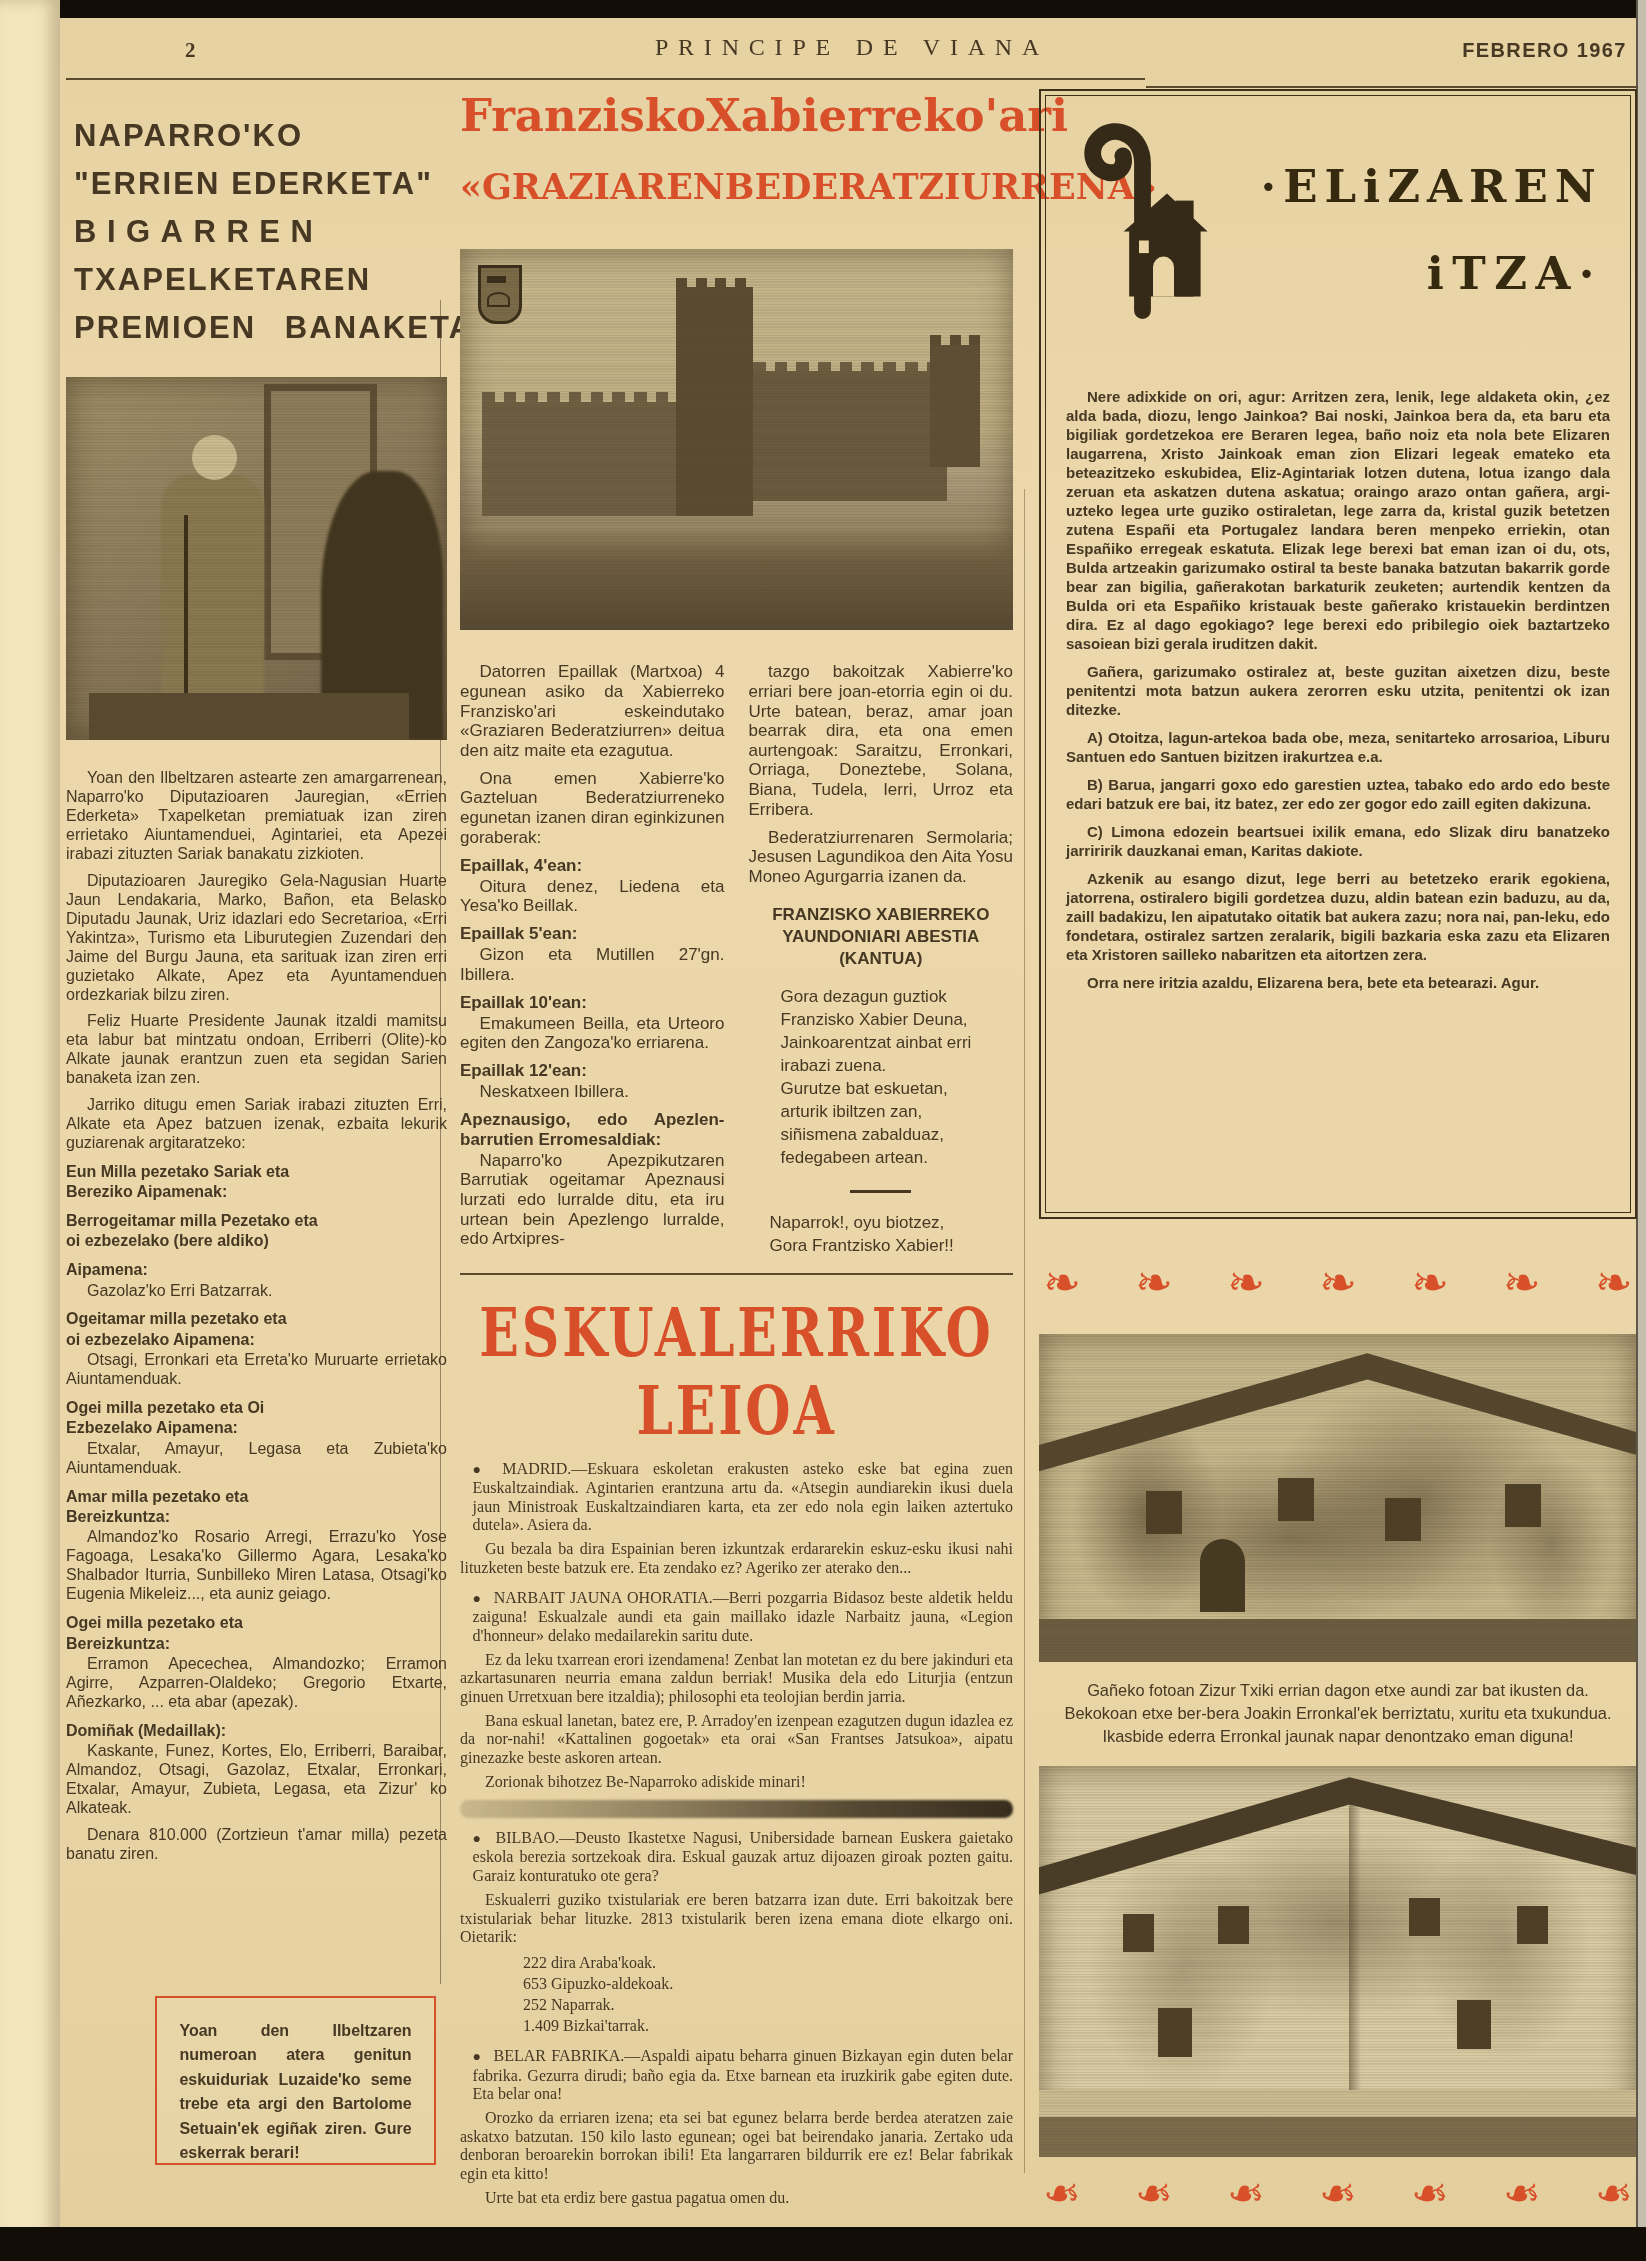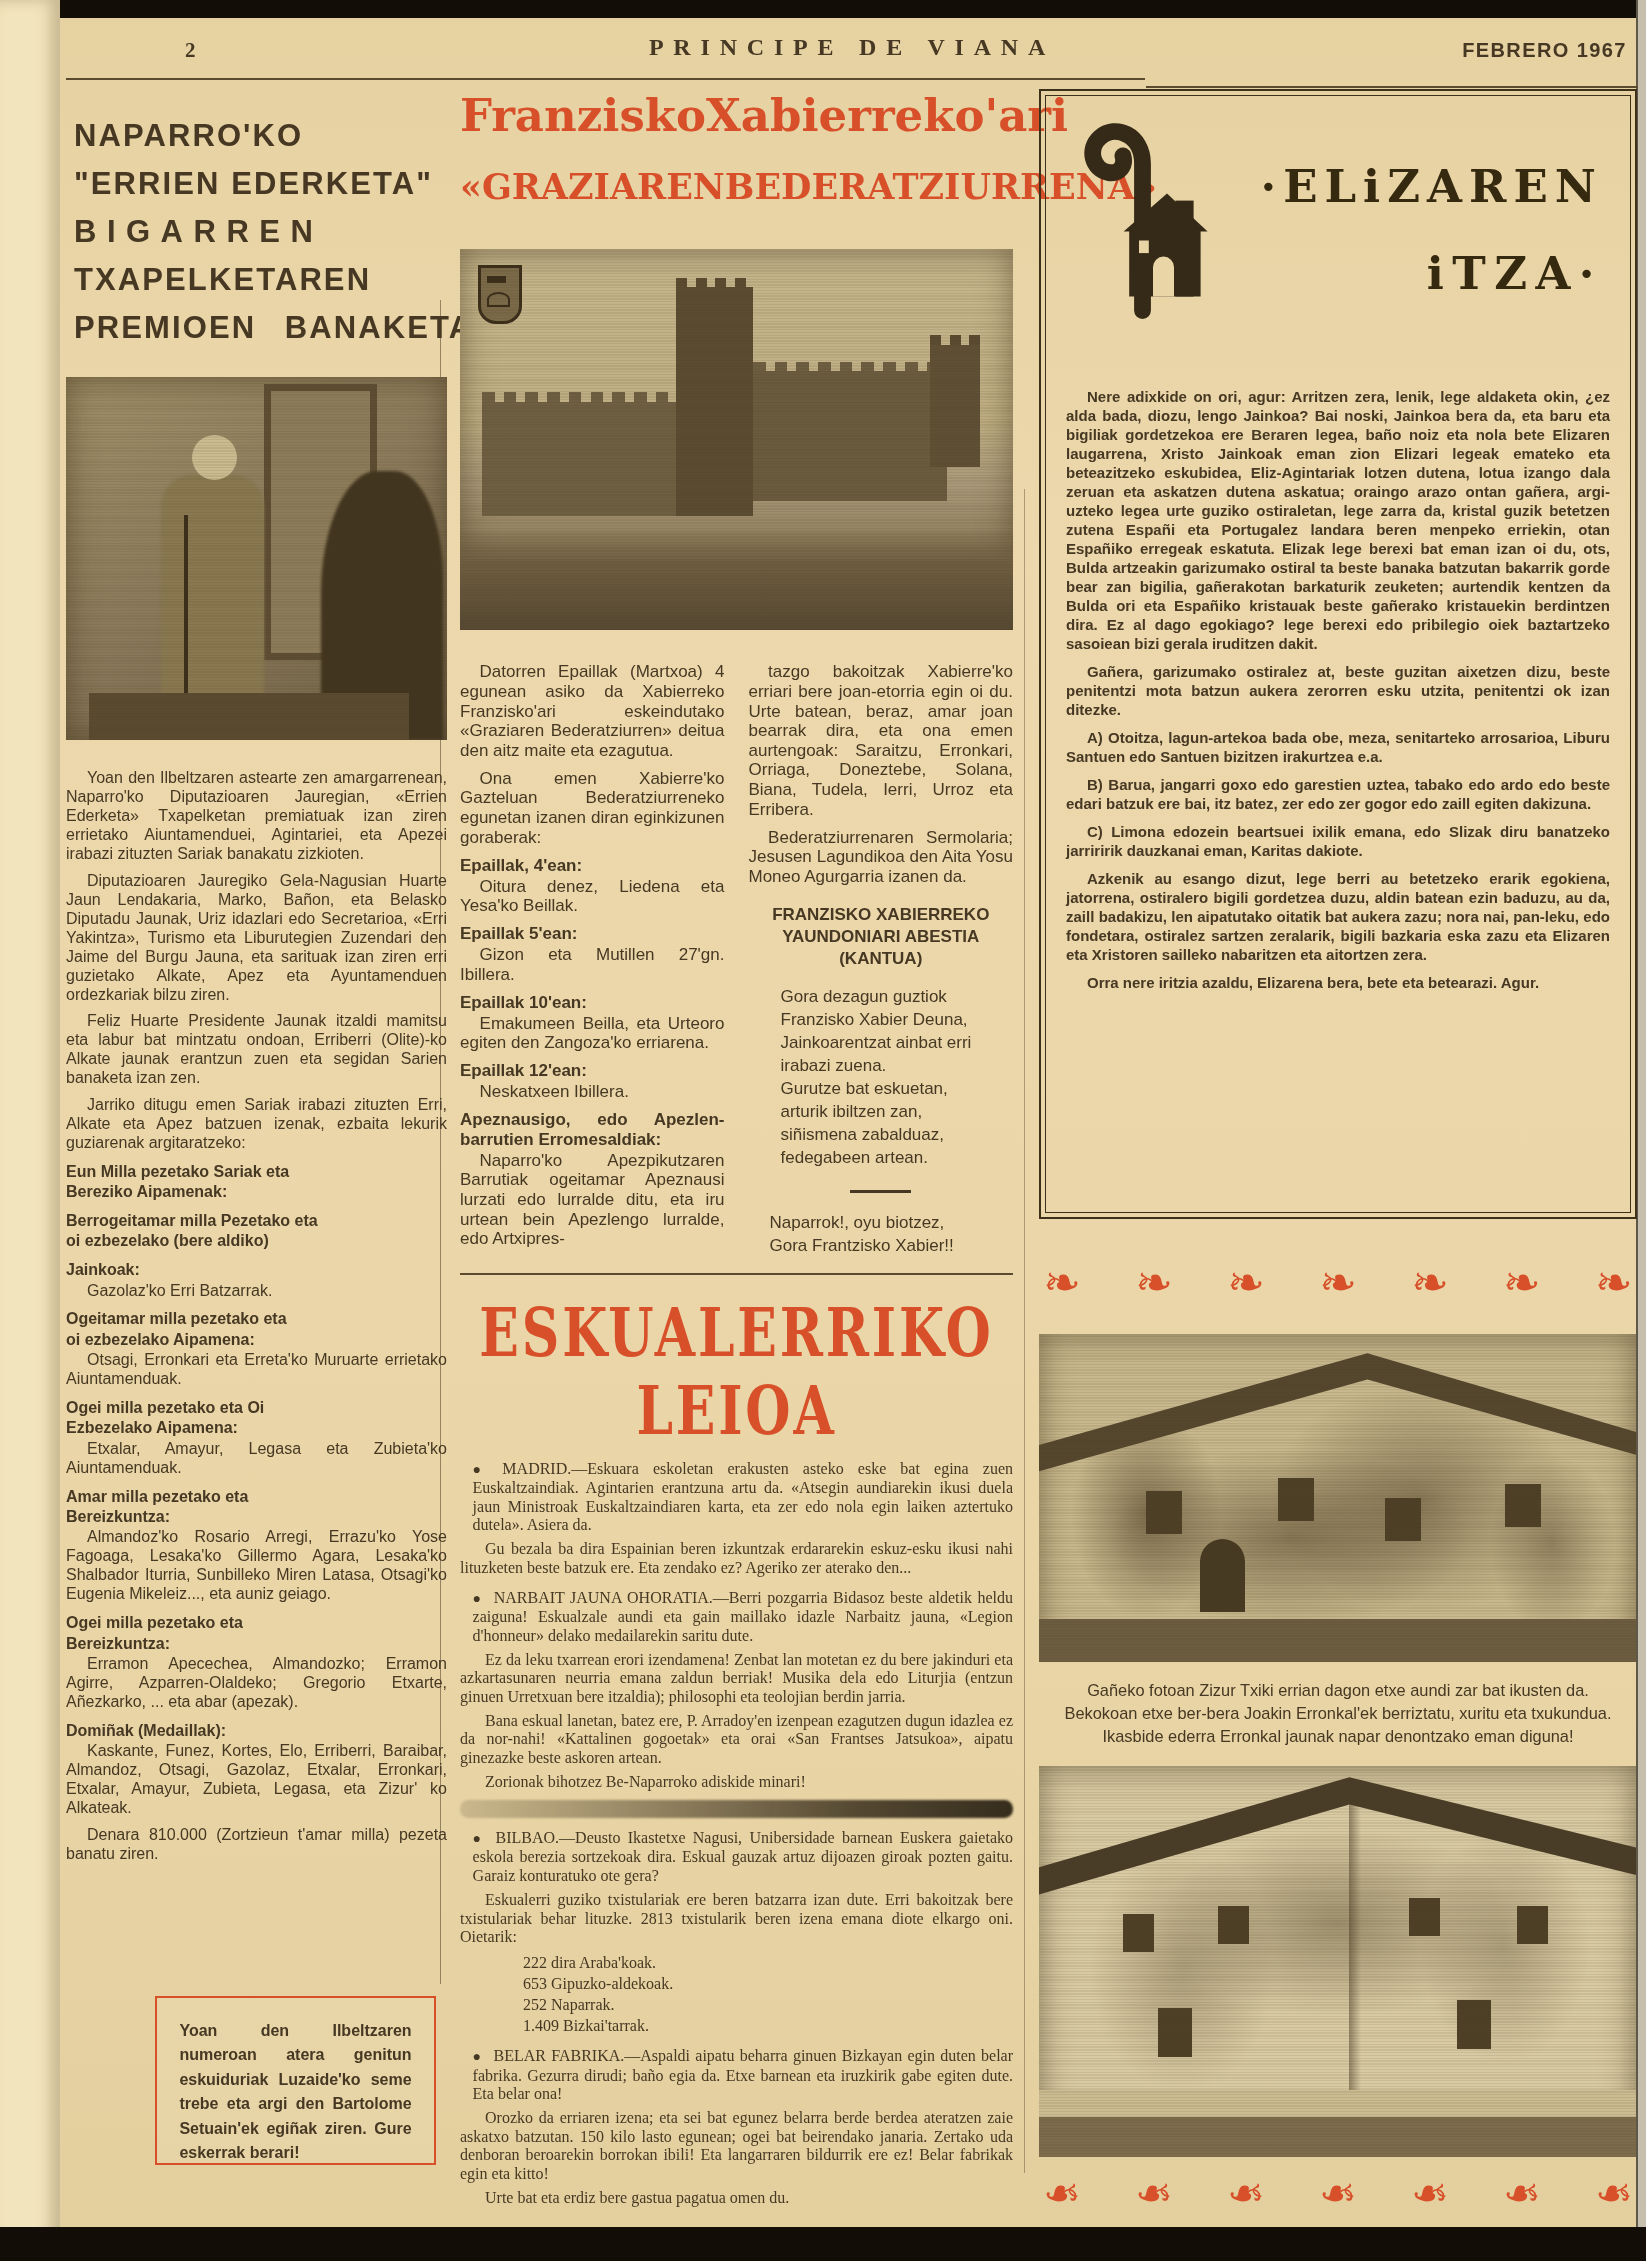--- a/index.html
+++ b/index.html
@@ -9,21 +9,21 @@
   .bar-top{position:absolute;top:0;left:0;width:100%;height:18px;background:#120d07;}
   .bar-bottom{position:absolute;bottom:0;left:0;width:100%;height:34px;background:#120d07;}
   .edge-left{position:absolute;top:0;left:0;width:60px;height:100%;background:#f2e4bc;
     box-shadow:inset -9.8px 0 14px rgba(95,75,40,.28);}
   .edge-right{position:absolute;top:0;right:0;width:9px;height:100%;background:#c6bfae;border-left:2.1px solid #5e584a;}
 
   
   .hdr{position:absolute;left:66px;top:28px;width:1572px;height:49px;}
   .hdr .pgnum{position:absolute;left:119px;top:9.8px;font-family:"Liberation Serif",serif;font-size:21px;font-weight:bold;}
   .hdr .mast{position:absolute;left:0;right:0;top:5.6px;text-align:center;font-family:"Liberation Serif",serif;
-    font-weight:bold;font-size:24px;letter-spacing:9.8px;}
+    font-weight:normal;font-size:24px;letter-spacing:9.8px;}
   .hdr .date{position:absolute;right:11.2px;top:11.2px;font-size:20px;font-weight:bold;letter-spacing:1.4px;}
   .hrule-a{position:absolute;left:66px;top:78px;width:1079px;height:2.1px;background:#5c4a2e;}
   .hrule-b{position:absolute;left:1146px;top:86px;width:492px;height:2.1px;background:#5c4a2e;}
 
   
   .vr1{position:absolute;left:440px;top:300px;width:1.4px;height:1684px;background:rgba(80,62,38,.55);}
   .vr2{position:absolute;left:1024px;top:489px;width:1.4px;height:1684px;background:rgba(80,62,38,.40);}
 
   
   .colL{position:absolute;left:66px;top:108px;width:381px;}
@@ -179,21 +179,21 @@
 
     <div class="bodytext" style="margin-top:28px">
       <p>Yoan den Ilbeltzaren astearte zen amargarrenean, Naparro'ko Diputazioaren Jauregian, «Errien Ederketa» Txapelketan premiatuak izan ziren errietako Aiuntamenduei, Agintariei, eta Apezei irabazi zituzten Sariak banakatu zizkioten.</p>
       <p>Diputazioaren Jauregiko Gela-Nagusian Huarte Jaun Lendakaria, Marko, Bañon, eta Belasko Diputadu Jaunak, Uriz idazlari edo Secretarioa, «Erri Yakintza», Turismo eta Liburutegien Zuzendari den Jaime del Burgu Jauna, eta sarituak izan ziren erri guzietako Alkate, Apez eta Ayuntamenduen ordezkariak bilzu ziren.</p>
       <p>Feliz Huarte Presidente Jaunak itzaldi mamitsu eta labur bat mintzatu ondoan, Erriberri (Olite)-ko Alkate jaunak erantzun zuen eta segidan Sarien banaketa izan zen.</p>
       <p>Jarriko ditugu emen Sariak irabazi zituzten Erri, Alkate eta Apez batzuen izenak, ezbaita lekurik guziarenak argitaratzeko:</p>
       <p class="h">Eun Milla pezetako Sariak eta</p>
       <p class="h2">Bereziko Aipamenak:</p>
       <p class="h">Berrogeitamar milla Pezetako eta</p>
       <p class="h2">oi ezbezelako (bere aldiko)</p>
-      <p class="h">Jainkoak:</p>
+      <p class="h">Aipamena:</p>
       <p>Gazolaz'ko Erri Batzarrak.</p>
       <p class="h">Ogeitamar milla pezetako eta</p>
       <p class="h2">oi ezbezelako Aipamena:</p>
       <p>Otsagi, Erronkari eta Erreta'ko Muruarte errietako Aiuntamenduak.</p>
       <p class="h">Ogei milla pezetako eta Oi</p>
       <p class="h2">Ezbezelako Aipamena:</p>
       <p>Etxalar, Amayur, Legasa eta Zubieta'ko Aiuntamenduak.</p>
       <p class="h">Amar milla pezetako eta</p>
       <p class="h2">Bereizkuntza:</p>
       <p>Almandoz'ko Rosario Arregi, Errazu'ko Yose Fagoaga, Lesaka'ko Gillermo Agara, Lesaka'ko Shalbador Iturria, Sunbilleko Miren Latasa, Otsagi'ko Eugenia Mikeleiz..., eta auniz geiago.</p>

